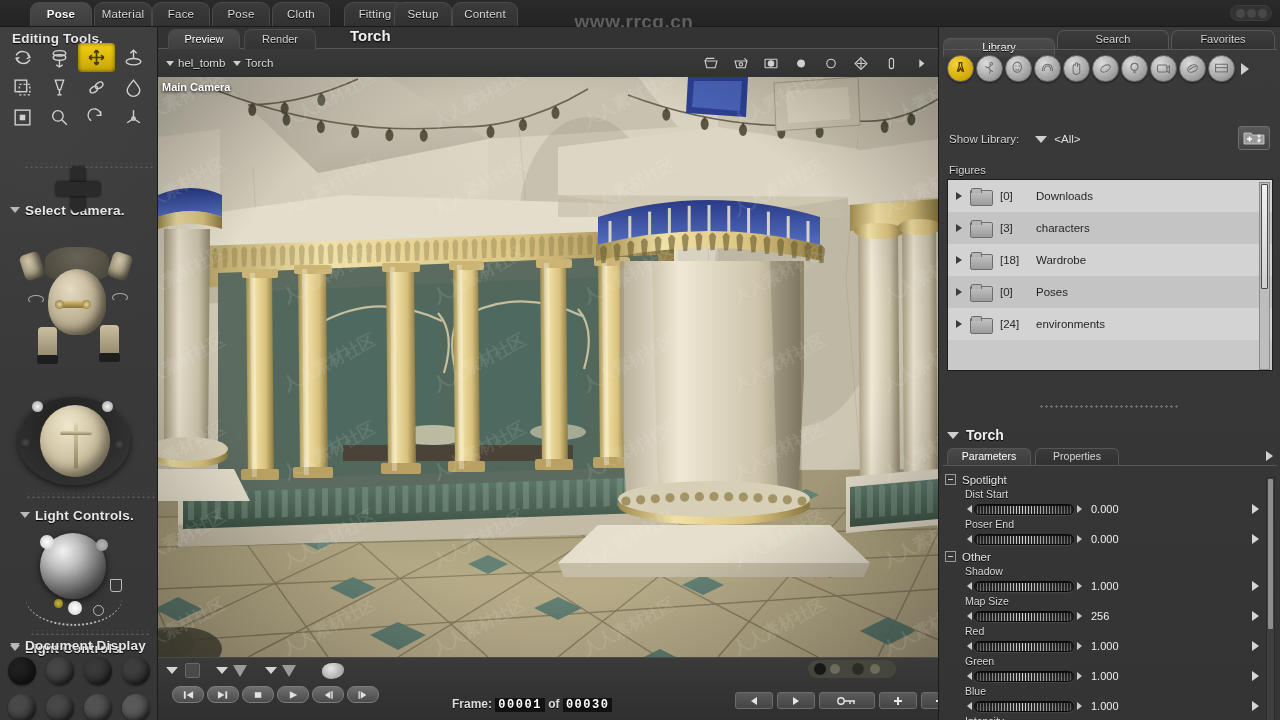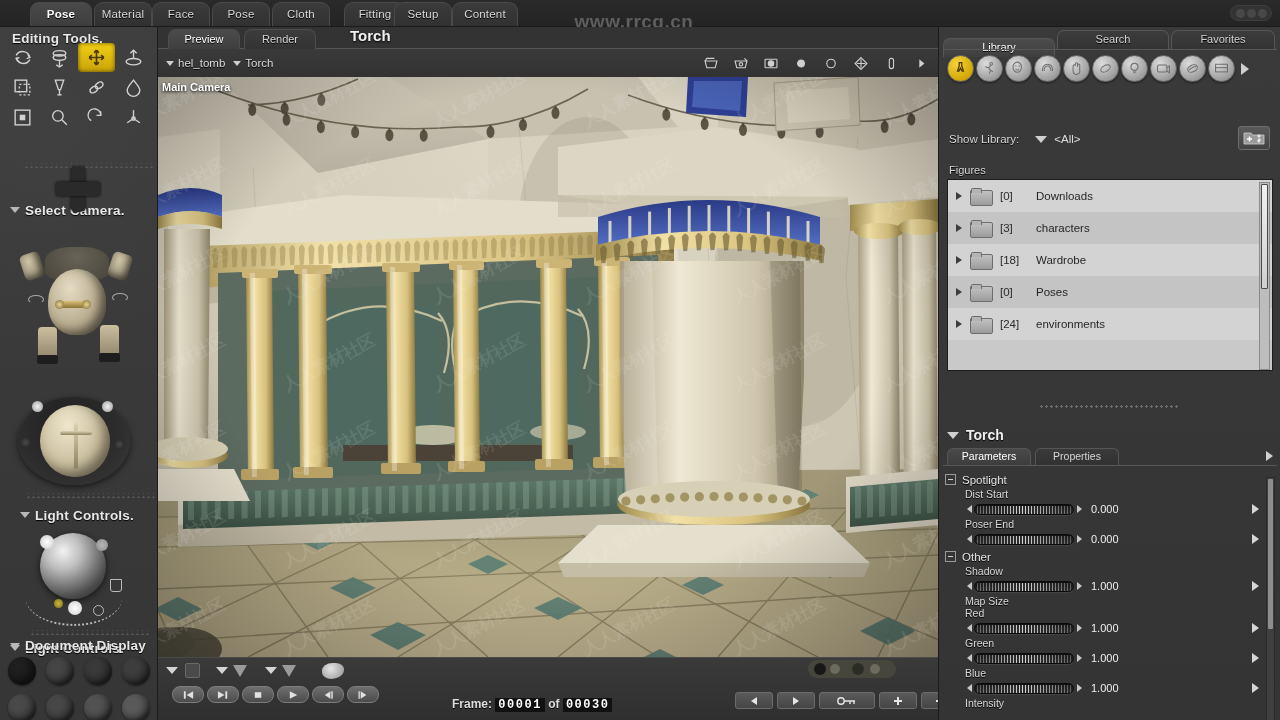--- a/index.html
+++ b/index.html
@@ -1211,20 +1211,29 @@
         <div class="dialrow prow">
           <div class="dleft"></div>
           <div class="dial">
             <div class="dialticks"></div>
           </div>
           <div class="dright"></div>
           <div class="pval">1.000</div>
           <div class="rowarrow"></div>
         </div>
         <div class="pname">Map Size</div>
+        <div class="dialrow prow">
+          <div class="dleft"></div>
+          <div class="dial">
+            <div class="dialticks"></div>
+          </div>
+          <div class="dright"></div>
+          <div class="pval">256</div>
+          <div class="rowarrow"></div>
+        </div>
         <div class="pname">Red</div>
         <div class="dialrow prow">
           <div class="dleft"></div>
           <div class="dial">
             <div class="dialticks"></div>
           </div>
           <div class="dright"></div>
           <div class="pval">1.000</div>
           <div class="rowarrow"></div>
         </div>

